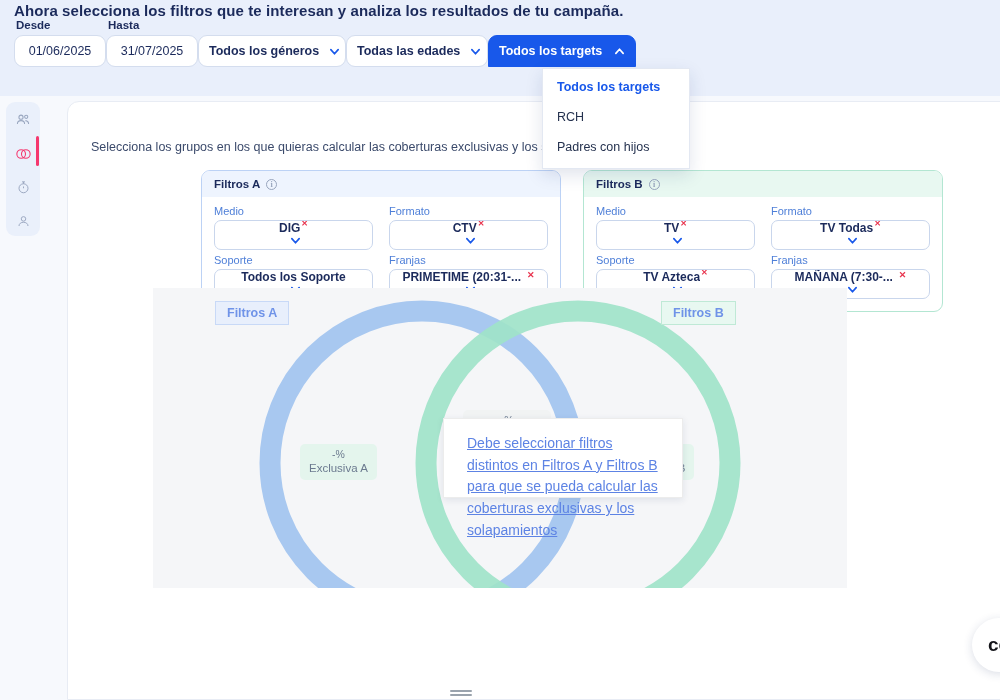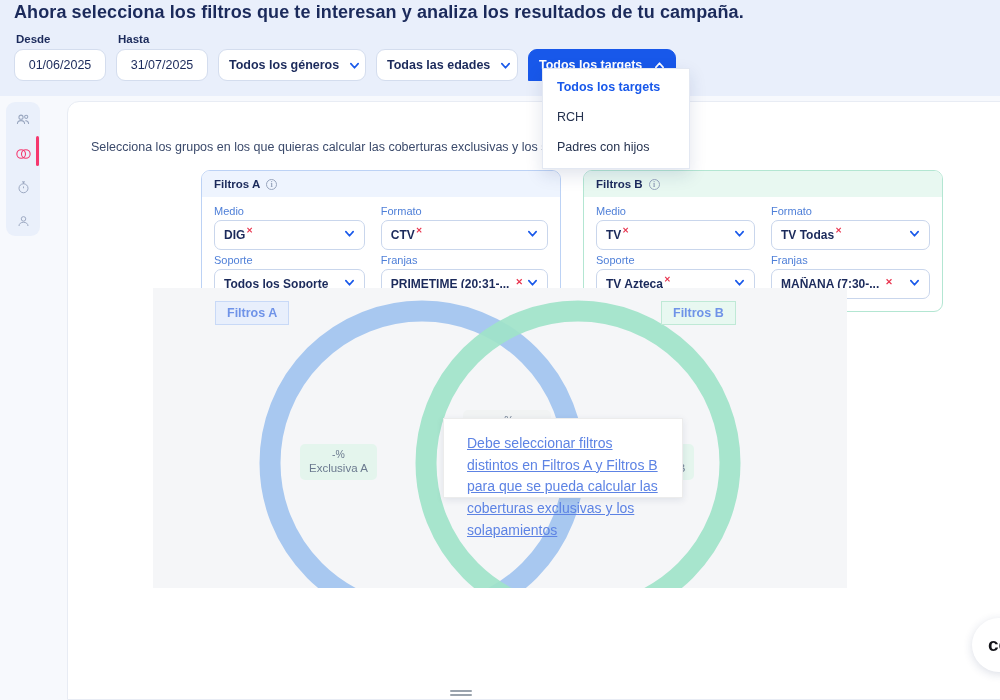--- a/index.html
+++ b/index.html
@@ -12,25 +12,25 @@
     position: relative;
   }
 
   
   .topbar {
     position: absolute; left: 0; top: 0; width: 1000px; height: 96px;
     background: #e9effb;
     padding: 0 14px;
   }
   .topbar-title {
-    font-size: 18px; font-weight: 700; color: #1b2a5b;
+    font-size: 15px; font-weight: 700; color: #1b2a5b;
     padding-top: 2px; letter-spacing: 0.1px;
   }
   .filter-row {
-    display: flex; align-items: flex-end; gap: 10px; margin-top: 10px;
+    display: flex; align-items: flex-end; 
   }
   .field { display: flex; flex-direction: column; }
   .field-label {
     font-size: 11.5px; font-weight: 700; color: #1b2a5b; margin-bottom: 4px;
     padding-left: 2px;
   }
   .ctrl {
     height: 32px; background: #ffffff; border: 1px solid #d4ddee;
     border-radius: 9px; display: flex; align-items: center;
     padding: 0 10px; font-size: 12.5px; font-weight: 700; color: #1b2a5b;
@@ -117,21 +117,21 @@
   .panel-body {
     padding: 8px 12px 12px; display: grid;
     grid-template-columns: 1fr 1fr; gap: 4px 16px;
   }
   .pf-label { font-size: 11px; color: #4e7fd8; margin-bottom: 3px; }
   .pf-ctrl {
     height: 30px; background: #fff; border: 1px solid #c9d6ec;
     border-radius: 7px; display: flex; align-items: center;
     justify-content: space-between; padding: 0 9px;
     font-size: 12px; font-weight: 700; color: #1b2a5b;
-    overflow: hidden; white-space: nowrap;
+    overflow: hidden; white-space: nowrap; flex-direction: column;
   }
   .pf-val { display: inline-flex; align-items: flex-start; min-width: 0; }
   .pf-val > span:first-child { overflow: hidden; text-overflow: ellipsis; }
   .x-mark {
     color: #e8344e; font-size: 8px; font-weight: 700; line-height: 1;
     margin-left: 1px; margin-top: -1px; flex: none;
   }
   .x-mark.spaced { margin-left: 6px; margin-top: 1px; font-size: 9px; }
   .pf-chev { color: #1858ea; flex: none; margin-left: 4px; }
 

